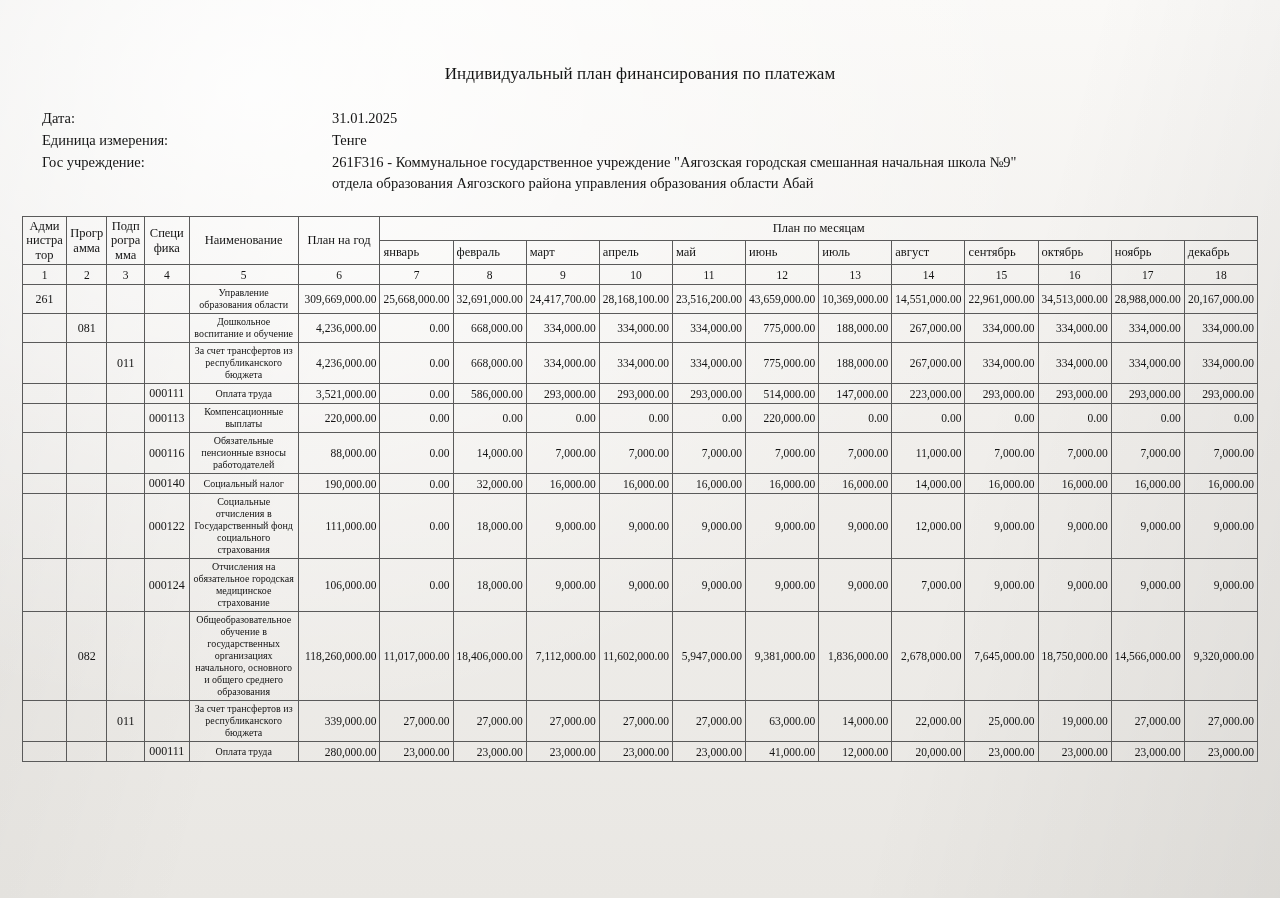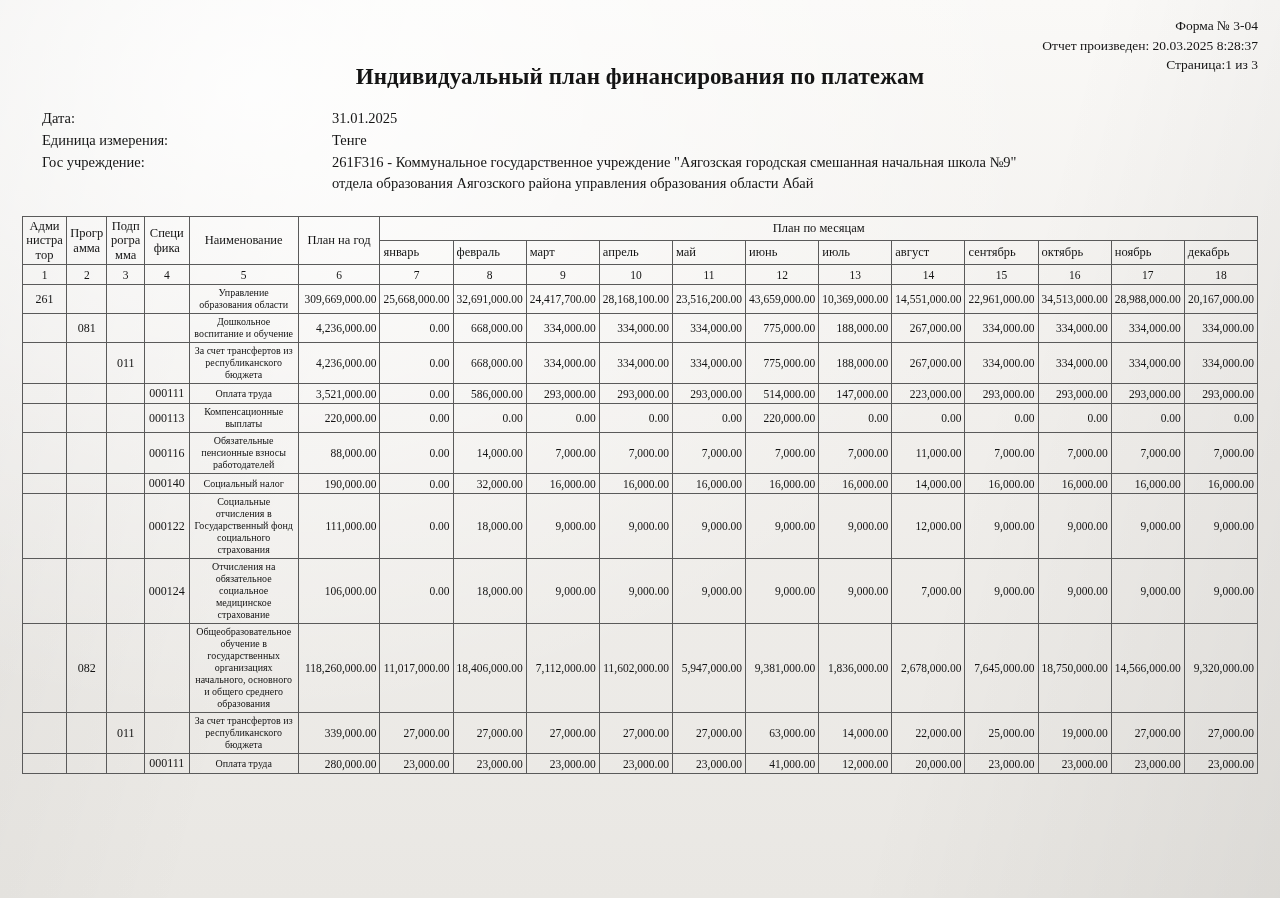--- a/index.html
+++ b/index.html
@@ -36,22 +36,22 @@
     text-align: right;
     font-size: 13.5px;
     line-height: 1.45;
   }
   .doc-title {
     position: absolute;
     top: 64px;
     left: 0;
     width: 100%;
     text-align: center;
-    font-size: 23px;
-    font-weight: bold;
+    font-size: 17px;
+    font-weight: normal;
     letter-spacing: 0.1px;
   }
   .info {
     position: absolute;
     top: 108px;
     left: 42px;
     width: 1000px;
     font-size: 14.5px;
     line-height: 1.5;
   }
@@ -121,25 +121,20 @@
   col.c-name { width: 128px; }
   col.c-year { width: 90px; }
   col.c-m { width: 72px; }
 </style>
 </head>
 <body>
 
 <div class="page">
   <div class="paper-shade"></div>
 
-  <div class="meta">
-    <div>Форма № 3-04</div>
-    <div>Отчет произведен: 20.03.2025 8:28:37</div>
-    <div>Страница:1 из 3</div>
-  </div>
 
   <div class="doc-title">Индивидуальный план финансирования по платежам</div>
 
   <div class="info">
     <div class="info-row">
       <div class="info-label">Дата:</div>
       <div class="info-value">31.01.2025</div>
     </div>
     <div class="info-row">
       <div class="info-label">Единица измерения:</div>
@@ -376,21 +371,21 @@
           <td class="num">9,000.00</td>
           <td class="num">9,000.00</td>
           <td class="num">9,000.00</td>
           <td class="num">9,000.00</td>
         </tr>
         <tr>
           <td class="code"></td>
           <td class="code"></td>
           <td class="code"></td>
           <td class="code">000124</td>
-          <td class="name">Отчисления на обязательное социальное медицинское страхование</td>
+          <td class="name">Отчисления на обязательное городская медицинское страхование</td>
           <td class="num">106,000.00</td>
           <td class="num">0.00</td>
           <td class="num">18,000.00</td>
           <td class="num">9,000.00</td>
           <td class="num">9,000.00</td>
           <td class="num">9,000.00</td>
           <td class="num">9,000.00</td>
           <td class="num">9,000.00</td>
           <td class="num">7,000.00</td>
           <td class="num">9,000.00</td>

